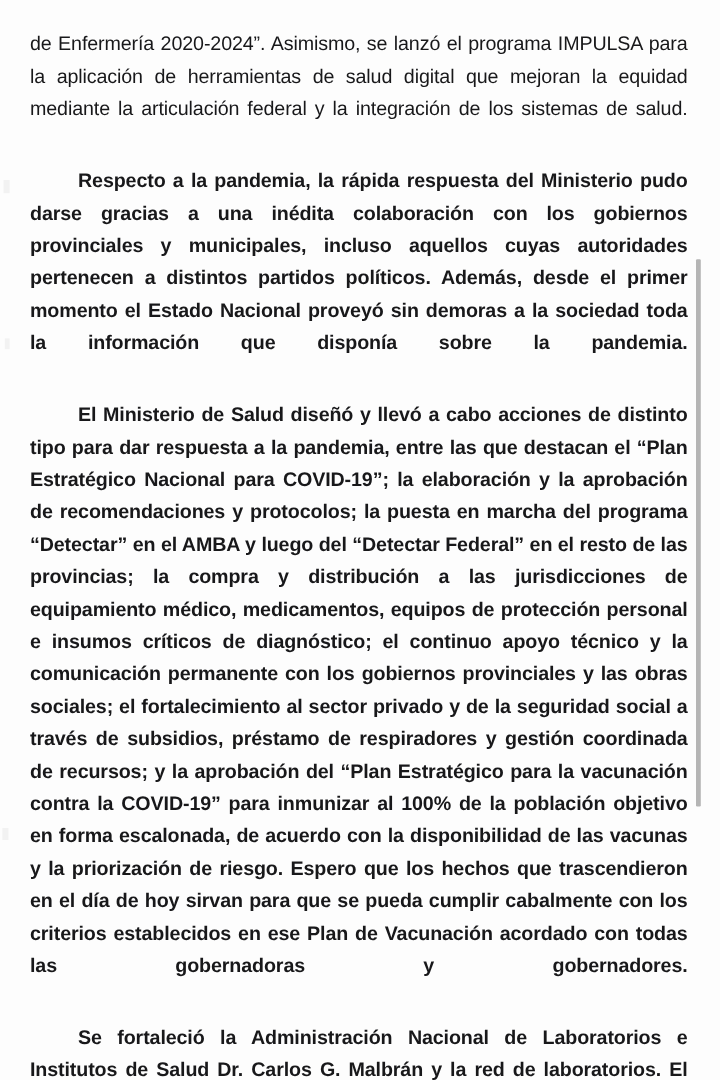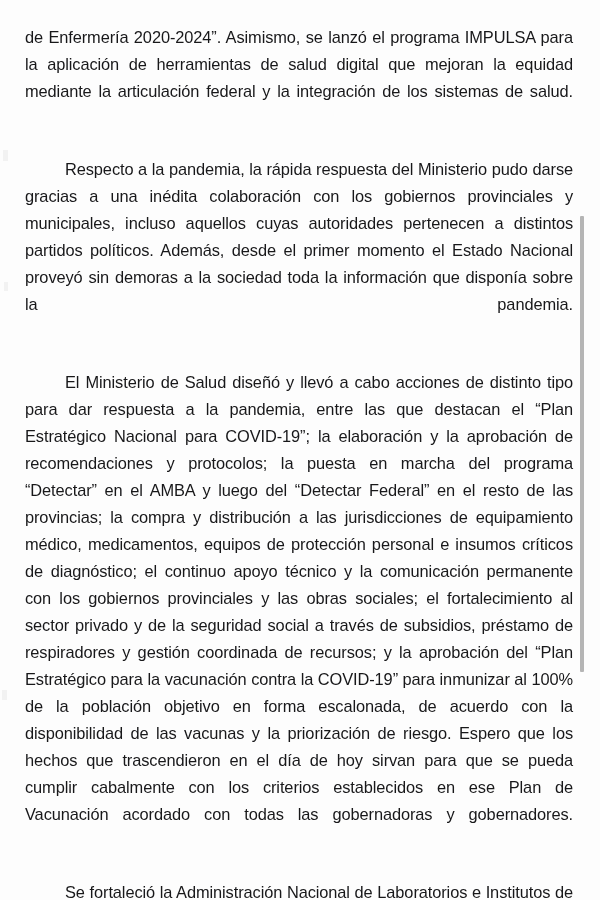--- a/index.html
+++ b/index.html
@@ -47,21 +47,22 @@
   .paragraph.continuation {
     text-indent: 0;
   }
   
   .paragraph.indented {
     text-indent: 40px;
   }
 
   
   .paragraph + .paragraph {
-    margin-top: 24px;
+    margin-top: 6px;
+    font-weight: bold;
   }
 
   
   .paragraph::after {
     content: "";
     display: inline-block;
     width: 100%;
   }
 
   

